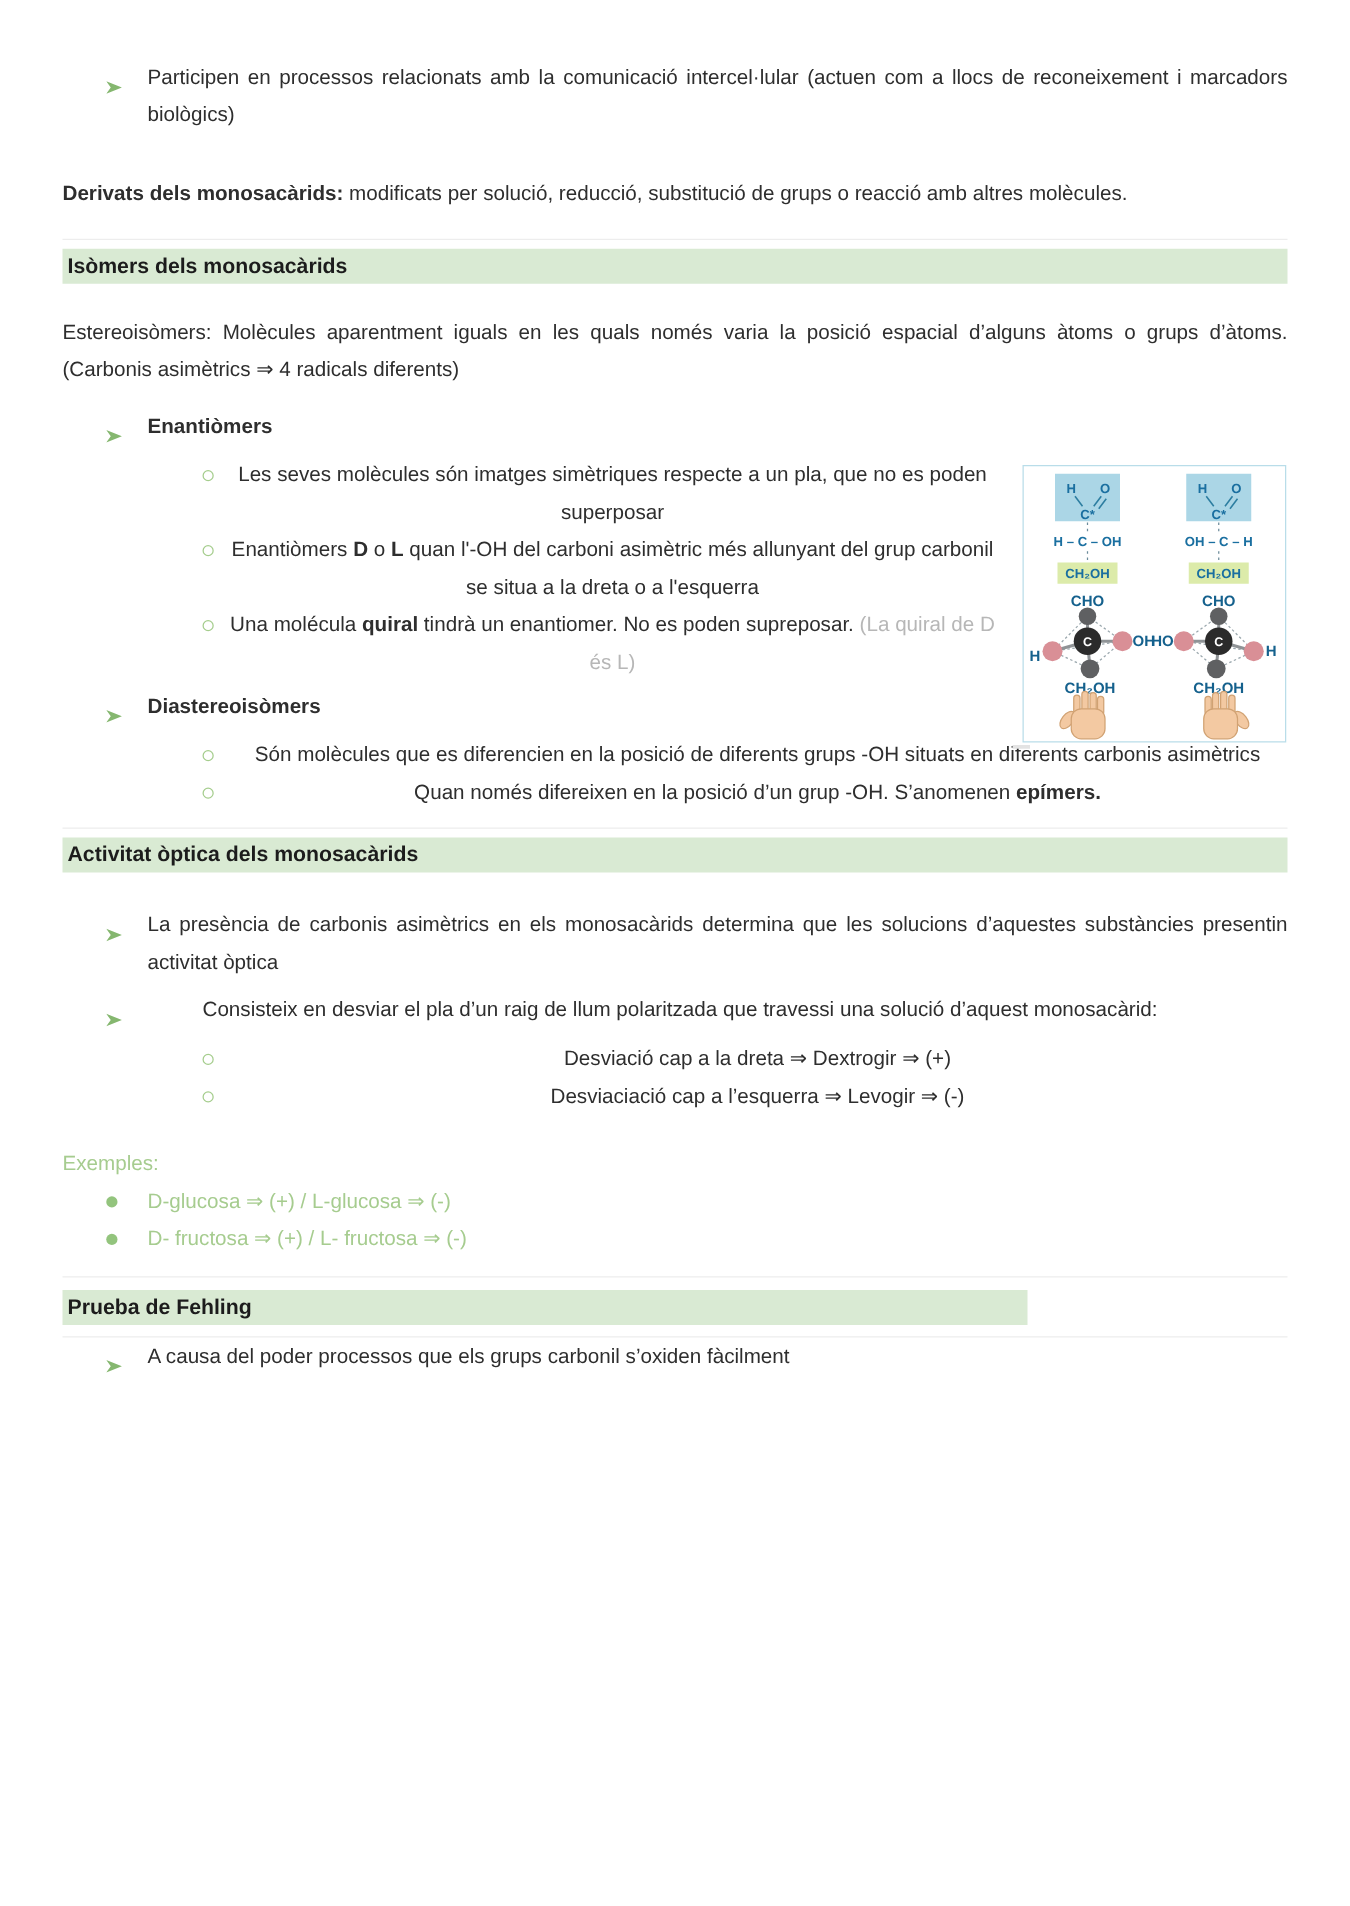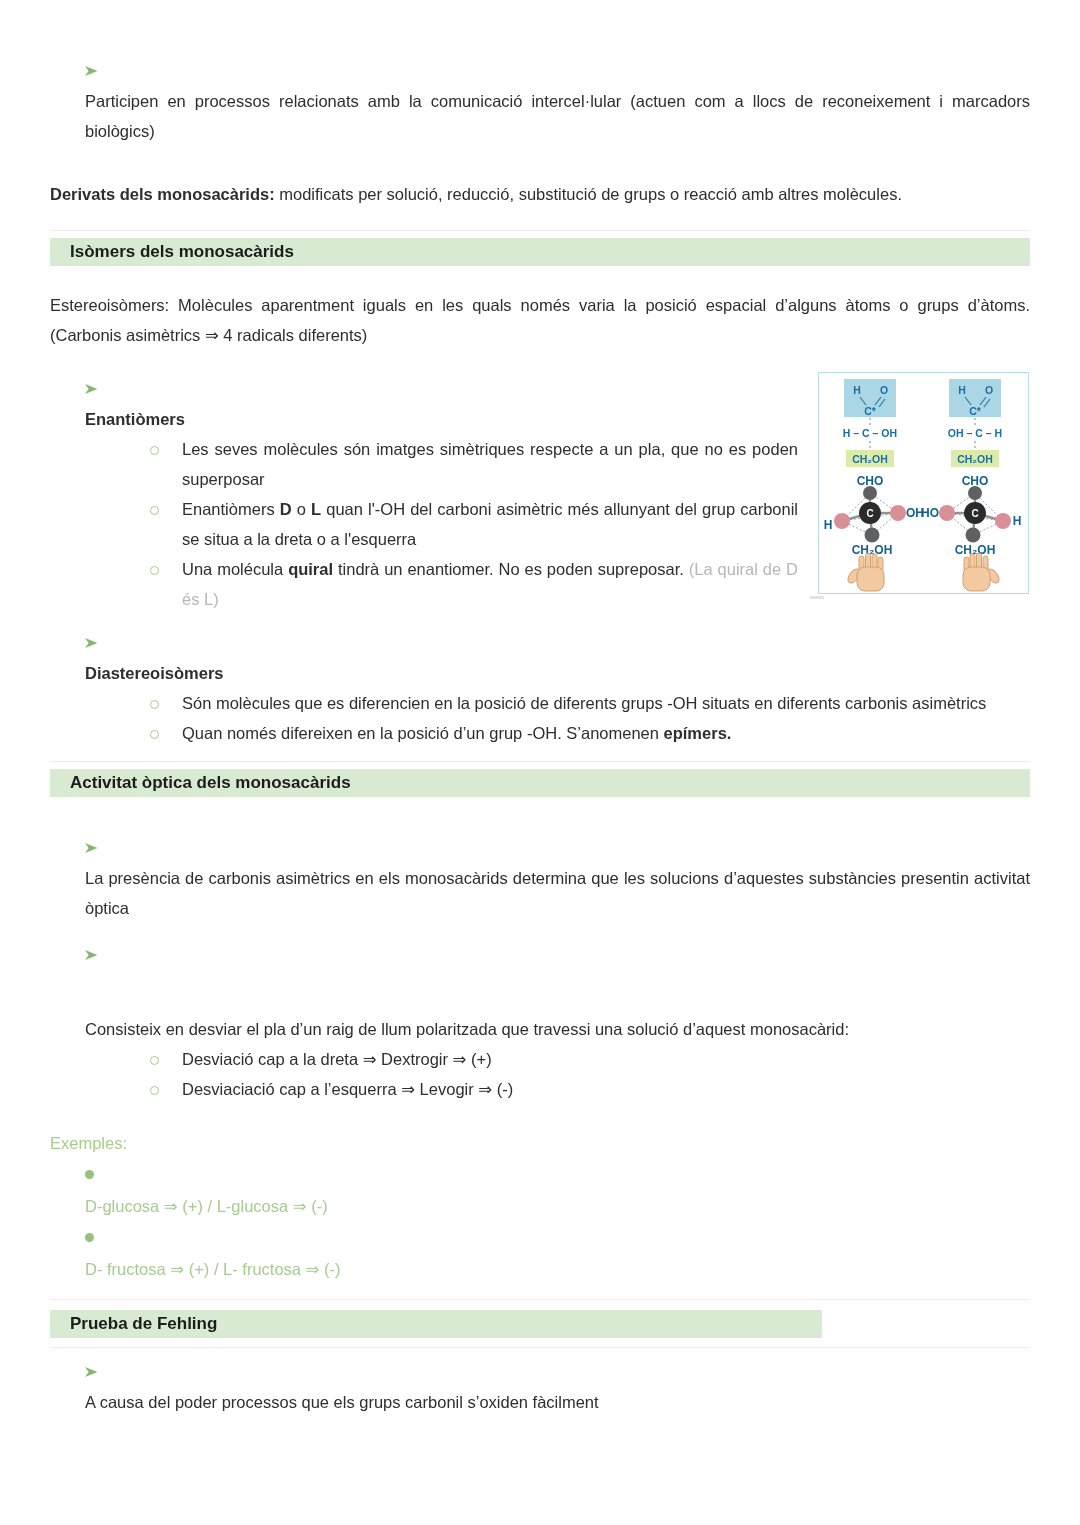--- a/index.html
+++ b/index.html
@@ -12,39 +12,39 @@
   .txt { font-size:16.5px; line-height:30px; }
   .justify { text-align:justify; }
   .b { font-weight:bold; }
   .gray-note { color:#b7b7b7; }
   .green-text { color:#a6cc8f; }
 
   
   .row { display:flex; font-size:16.5px; line-height:30px; }
   .row .marker { flex:0 0 33px; }
   .row .content { flex:1 1 auto; }
-  .l1 { padding-left:35px;flex-direction:column; }
-  .l2 { padding-left:100px; }
+  .l1 { padding-left:35px; }
+  .l2 { padding-left:100px;text-align:center; }
   .l2 .marker { flex:0 0 32px; }
   .arrow-ic { display:inline-block; margin-top:9px; }
   .circ {
     display:inline-block; width:9px; height:9px; border:1.8px solid #a5cd8d;
     border-radius:50%; margin-top:10px;
   }
   .disc {
     display:inline-block; width:9px; height:9px; background:#93c47d;
     border-radius:50%; margin-top:11px;
   }
 
   
   .bar-wrap { border-top:1px solid #ededed; }
   .bar-wrap.bordered-bottom { border-bottom:1px solid #ededed; }
   .section-bar {
     background:#d9ead3; color:#1c1c1c; font-weight:bold; font-size:17px;
-    line-height:28px; padding:0 20px; height:28px;
+    line-height:28px; padding:0 4px; height:28px;
   }
   .bar1-wrap { margin-top:21px; padding-top:7px; }
   .bar2-wrap { margin-top:13px; padding-top:7px; }
   .bar3-wrap { margin-top:15px; padding-top:10px; padding-bottom:9px; }
   .bar3-wrap .section-bar { width:772px; }
 
   
   .derivats { margin-top:33px; }
   .aldehids { margin-top:30px; }
   .estereo { margin-top:24px; }

